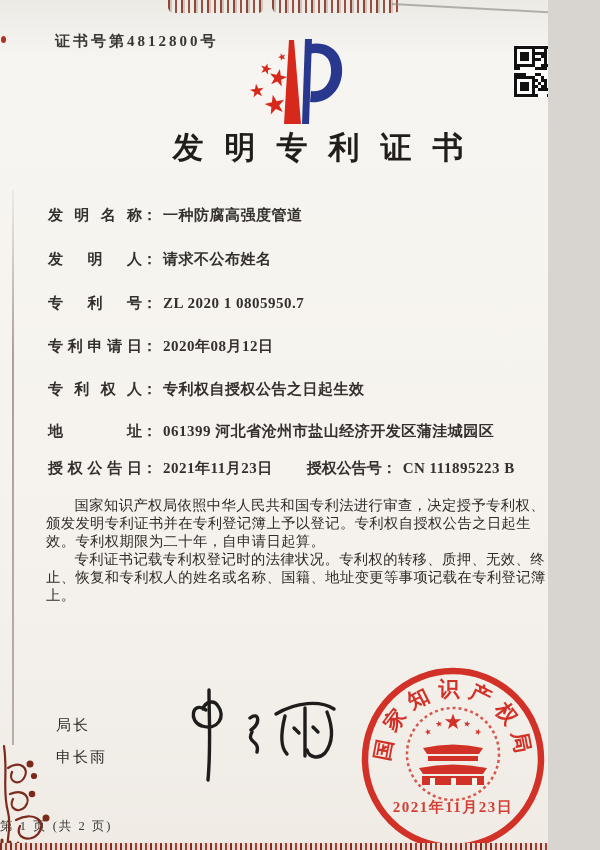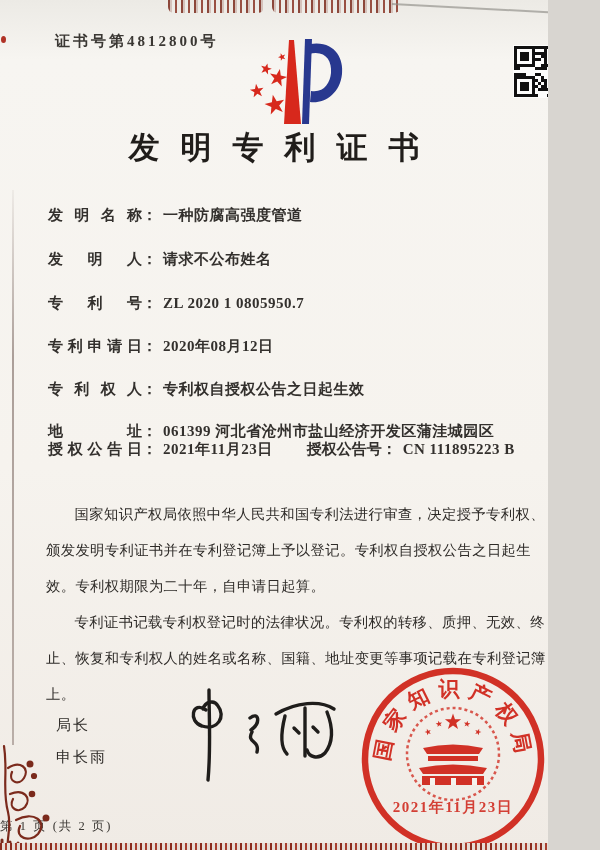--- a/index.html
+++ b/index.html
@@ -12,29 +12,29 @@
   
   .top-orn{height:13px;background:
     repeating-linear-gradient(90deg,#7b2a1c 0 2px,rgba(123,42,28,.25) 2px 4px,transparent 4px 7px,#8a3425 7px 9px,transparent 9px 13px);
     border-radius:0 0 6px 6px;opacity:.85;}
   .edge-line{background:#8f8d87;opacity:.65;transform:rotate(3deg);transform-origin:left top;}
   .fold-line{width:2px;background:linear-gradient(180deg,rgba(80,55,48,.05),rgba(80,55,48,.45) 30%,rgba(80,55,48,.35));}
   .red-speck{width:5px;height:7px;background:#b03226;border-radius:50%;}
   
   .certno{font-size:15px;letter-spacing:3px;font-weight:600;color:#3a3733;}
   
-  .title{width:100%;text-align:center;font-size:31px;font-weight:700;letter-spacing:21px;text-indent:21px;color:#201d1a;}
+  .title{width:100%;text-align:center;font-size:31px;font-weight:700;letter-spacing:21px;text-indent:21px;color:#201d1a;padding-left:44px;}
   
   .row{left:48px;width:510px;white-space:nowrap;font-size:15px;font-weight:600;}
   .flabel{display:inline-block;width:94px;text-align:justify;text-align-last:justify;vertical-align:bottom;font-family:Liberation Serif, serif;}
   .fcolon{display:inline-block;margin-right:6px;}
   .fvalue{letter-spacing:.5px;}
   .grant2{margin-left:34px;}
   
-  .bodytext{left:46px;width:510px;font-size:14.3px;line-height:36px;letter-spacing:.4px;color:#2e2b28;}
+  .bodytext{left:46px;width:510px;font-size:14.3px;line-height:18px;letter-spacing:.4px;color:#2e2b28;}
   .bodytext p{margin:0;text-indent:2em;}
   
   .sig-label{font-size:15px;font-weight:400;letter-spacing:2px;color:#2f2c29;}
   
   .footer{width:100%;font-size:12.5px;letter-spacing:2px;color:#3a3733;}
   .qr-box{background:#fdfdfc;padding:1px;}
   svg{display:block;}
 </style>
 </head>
 <body>
@@ -240,21 +240,21 @@
   </div>
   <div class="abs row" style="top:337px">
     <span class="flabel">专利申请日</span><span class="fcolon">：</span><span class="fvalue">2020年08月12日</span>
   </div>
   <div class="abs row" style="top:380px">
     <span class="flabel">专利权人</span><span class="fcolon">：</span><span class="fvalue">专利权自授权公告之日起生效</span>
   </div>
   <div class="abs row" style="top:422px">
     <span class="flabel">地址</span><span class="fcolon">：</span><span class="fvalue">061399 河北省沧州市盐山经济开发区蒲洼城园区</span>
   </div>
-  <div class="abs row" style="top:440px">
+  <div class="abs row" style="top:459px">
     <span class="flabel">授权公告日</span><span class="fcolon">：</span><span class="fvalue">2021年11月23日</span><span class="grant2"><span>授权公告号</span><span class="fcolon">：</span><span class="fvalue">CN 111895223 B</span></span>
   </div>
 
   <div class="abs bodytext" style="top:496px">
     <p>国家知识产权局依照中华人民共和国专利法进行审查，决定授予专利权、颁发发明专利证书并在专利登记簿上予以登记。专利权自授权公告之日起生效。专利权期限为二十年，自申请日起算。</p>
     <p>专利证书记载专利权登记时的法律状况。专利权的转移、质押、无效、终止、恢复和专利权人的姓名或名称、国籍、地址变更等事项记载在专利登记簿上。</p>
   </div>
 
   <div class="abs sig-label" style="left:56px;top:716px">局长</div>
   <div class="abs sig-label" style="left:56px;top:748px">申长雨</div>

